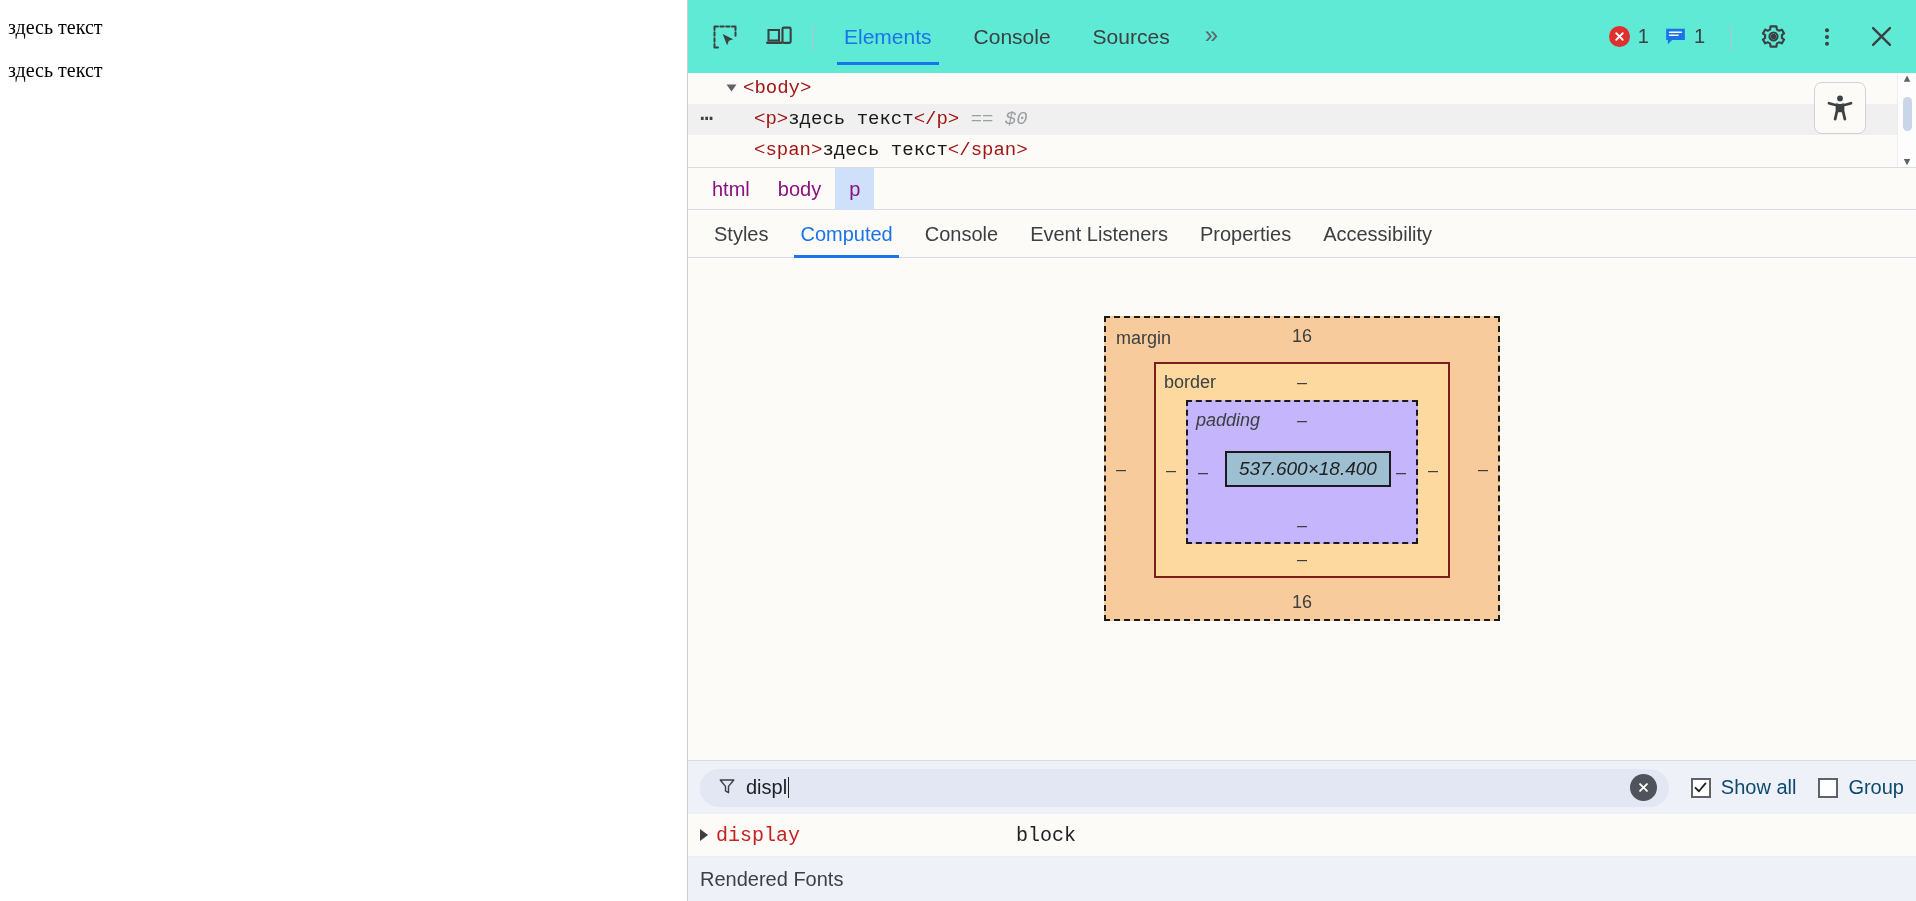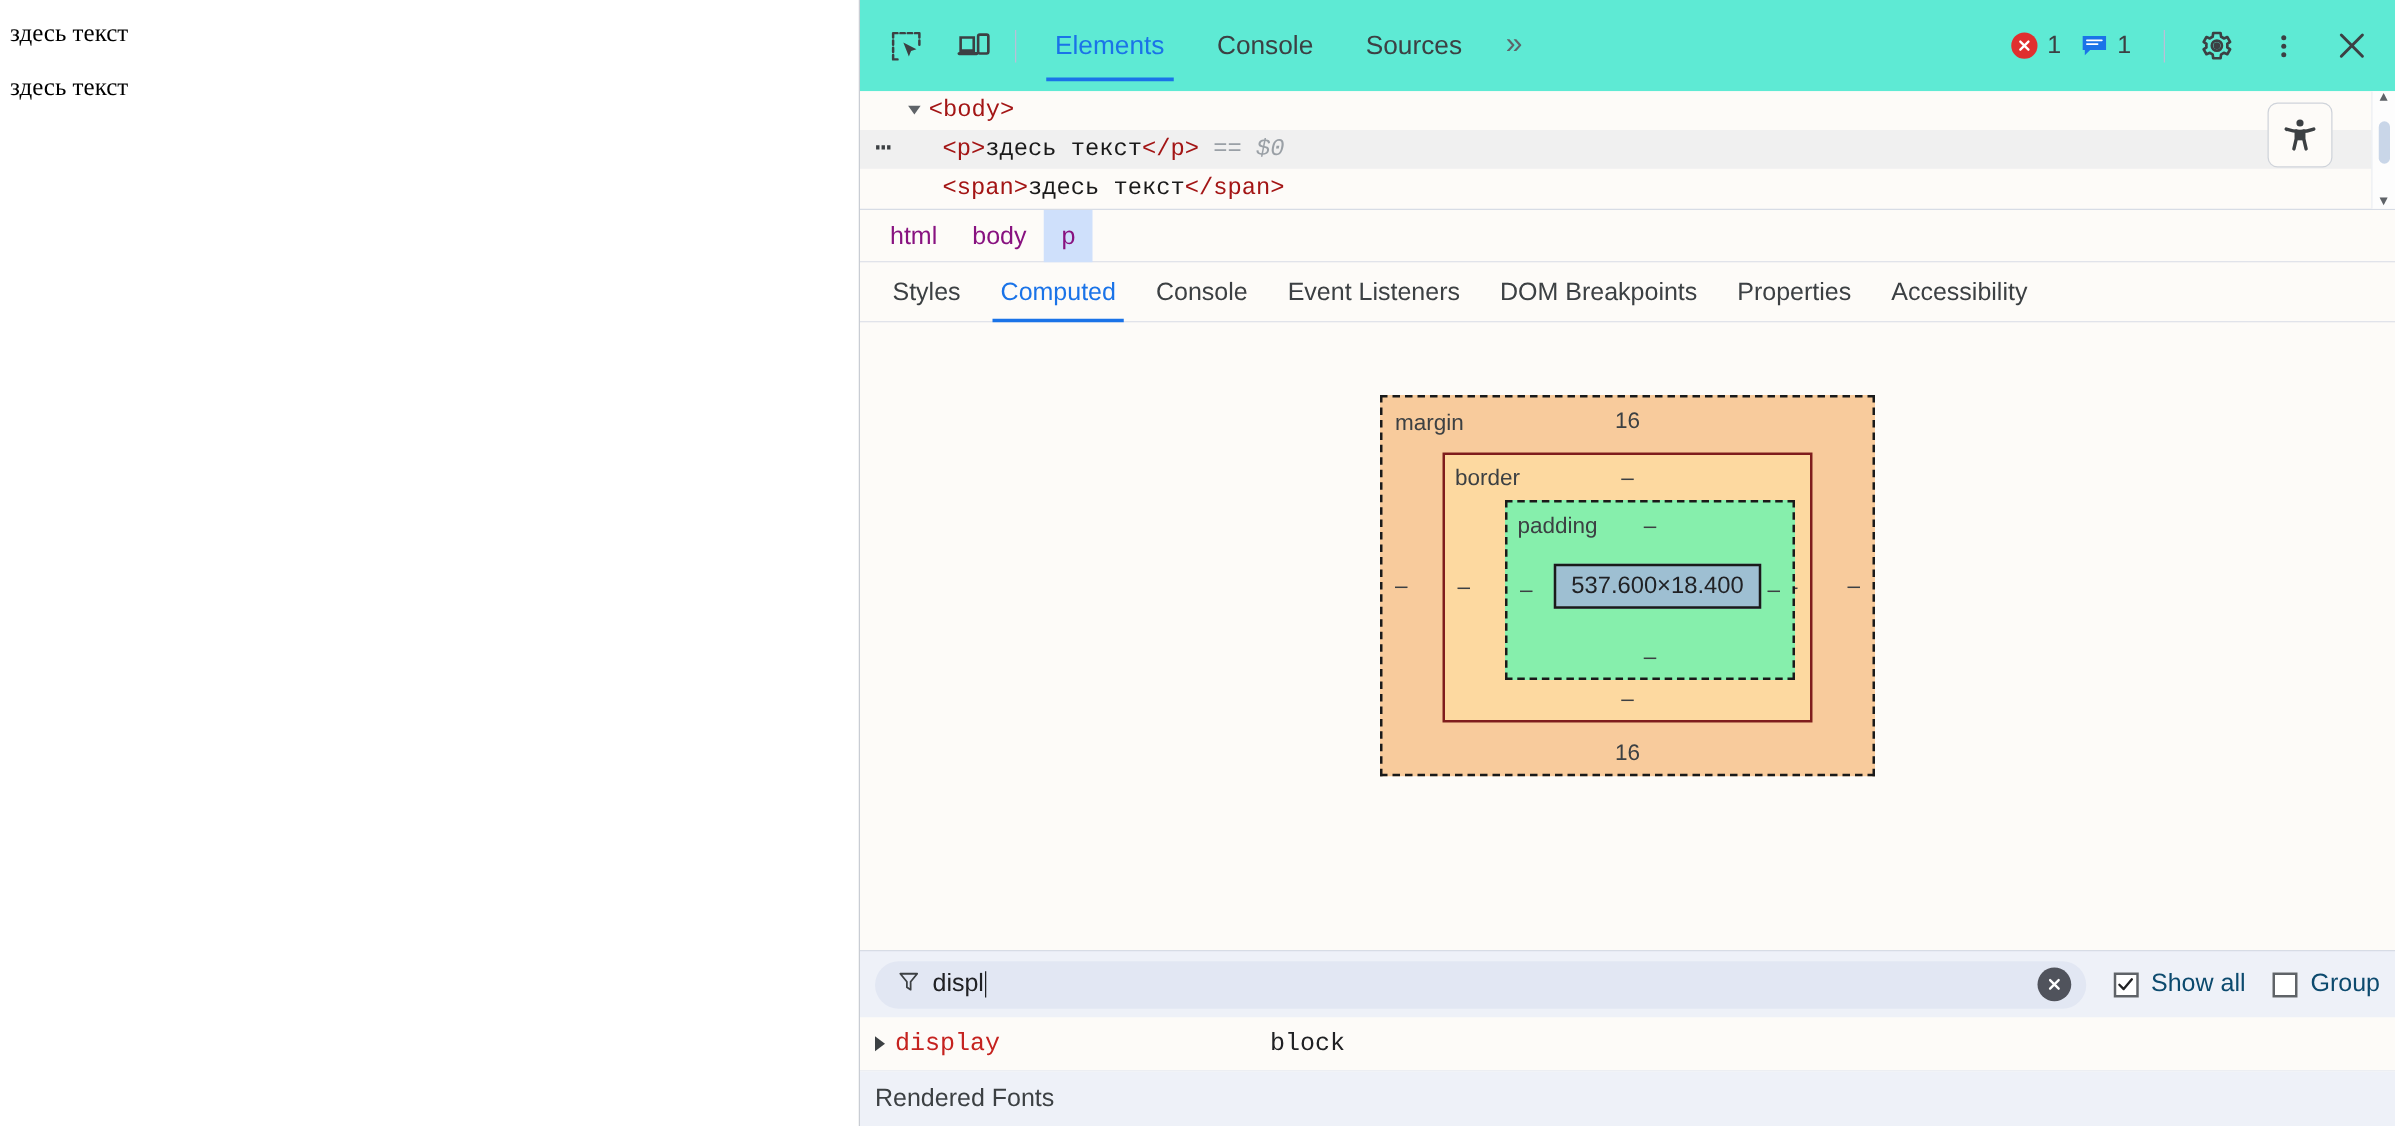--- a/index.html
+++ b/index.html
@@ -209,25 +209,25 @@
     position: relative;
   }
   #bm-border {
     background: #fdd9a0;
     border: 2px solid #7f1d1d;
     width: 296px; height: 216px;
     position: absolute; left: 48px; top: 44px;
     display: flex; flex-direction: column; align-items: center;
   }
   #bm-padding {
-    background: #86efac;
+    background: #c4b5fd;
     border: 2px dashed #1a1a1a;
     width: 232px; height: 144px;
-    position: absolute; left: 48px; top: 36px;
-    display: flex; flex-direction: column; align-items: center;
+    position: absolute; left: 30px; top: 36px;
+    display: flex; flex-direction: column; align-items: center; font-style: italic;
   }
   #bm-content {
     background: #9ebfd2;
     border: 2px solid #1a1a1a;
     padding: 5px 12px;
     position: absolute; left: 37px; top: 49px;
     font-size: 19px; color: #202124;
     white-space: nowrap; cursor: text;
   }
   .bm-top-val { position: absolute; top: 8px; left: 50%; transform: translateX(-50%); }
@@ -414,21 +414,20 @@
       <span class="crumb">html</span>
       <span class="crumb">body</span>
       <span class="crumb selected">p</span>
     </div>
 
     <div id="sidebar-tabs">
       <span class="sb-tab">Styles</span>
       <span class="sb-tab active">Computed</span>
       <span class="sb-tab">Console</span>
       <span class="sb-tab">Event Listeners</span>
-      <span class="sb-tab">DOM Breakpoints</span>
       <span class="sb-tab">Properties</span>
       <span class="sb-tab">Accessibility</span>
     </div>
 
     <div id="computed-body">
       <div id="boxmodel">
 
         <div id="bm-margin">
           <span class="bm-label" style="left:10px; top:10px;">margin</span>
           <span class="bm-val bm-top-val">16</span>

